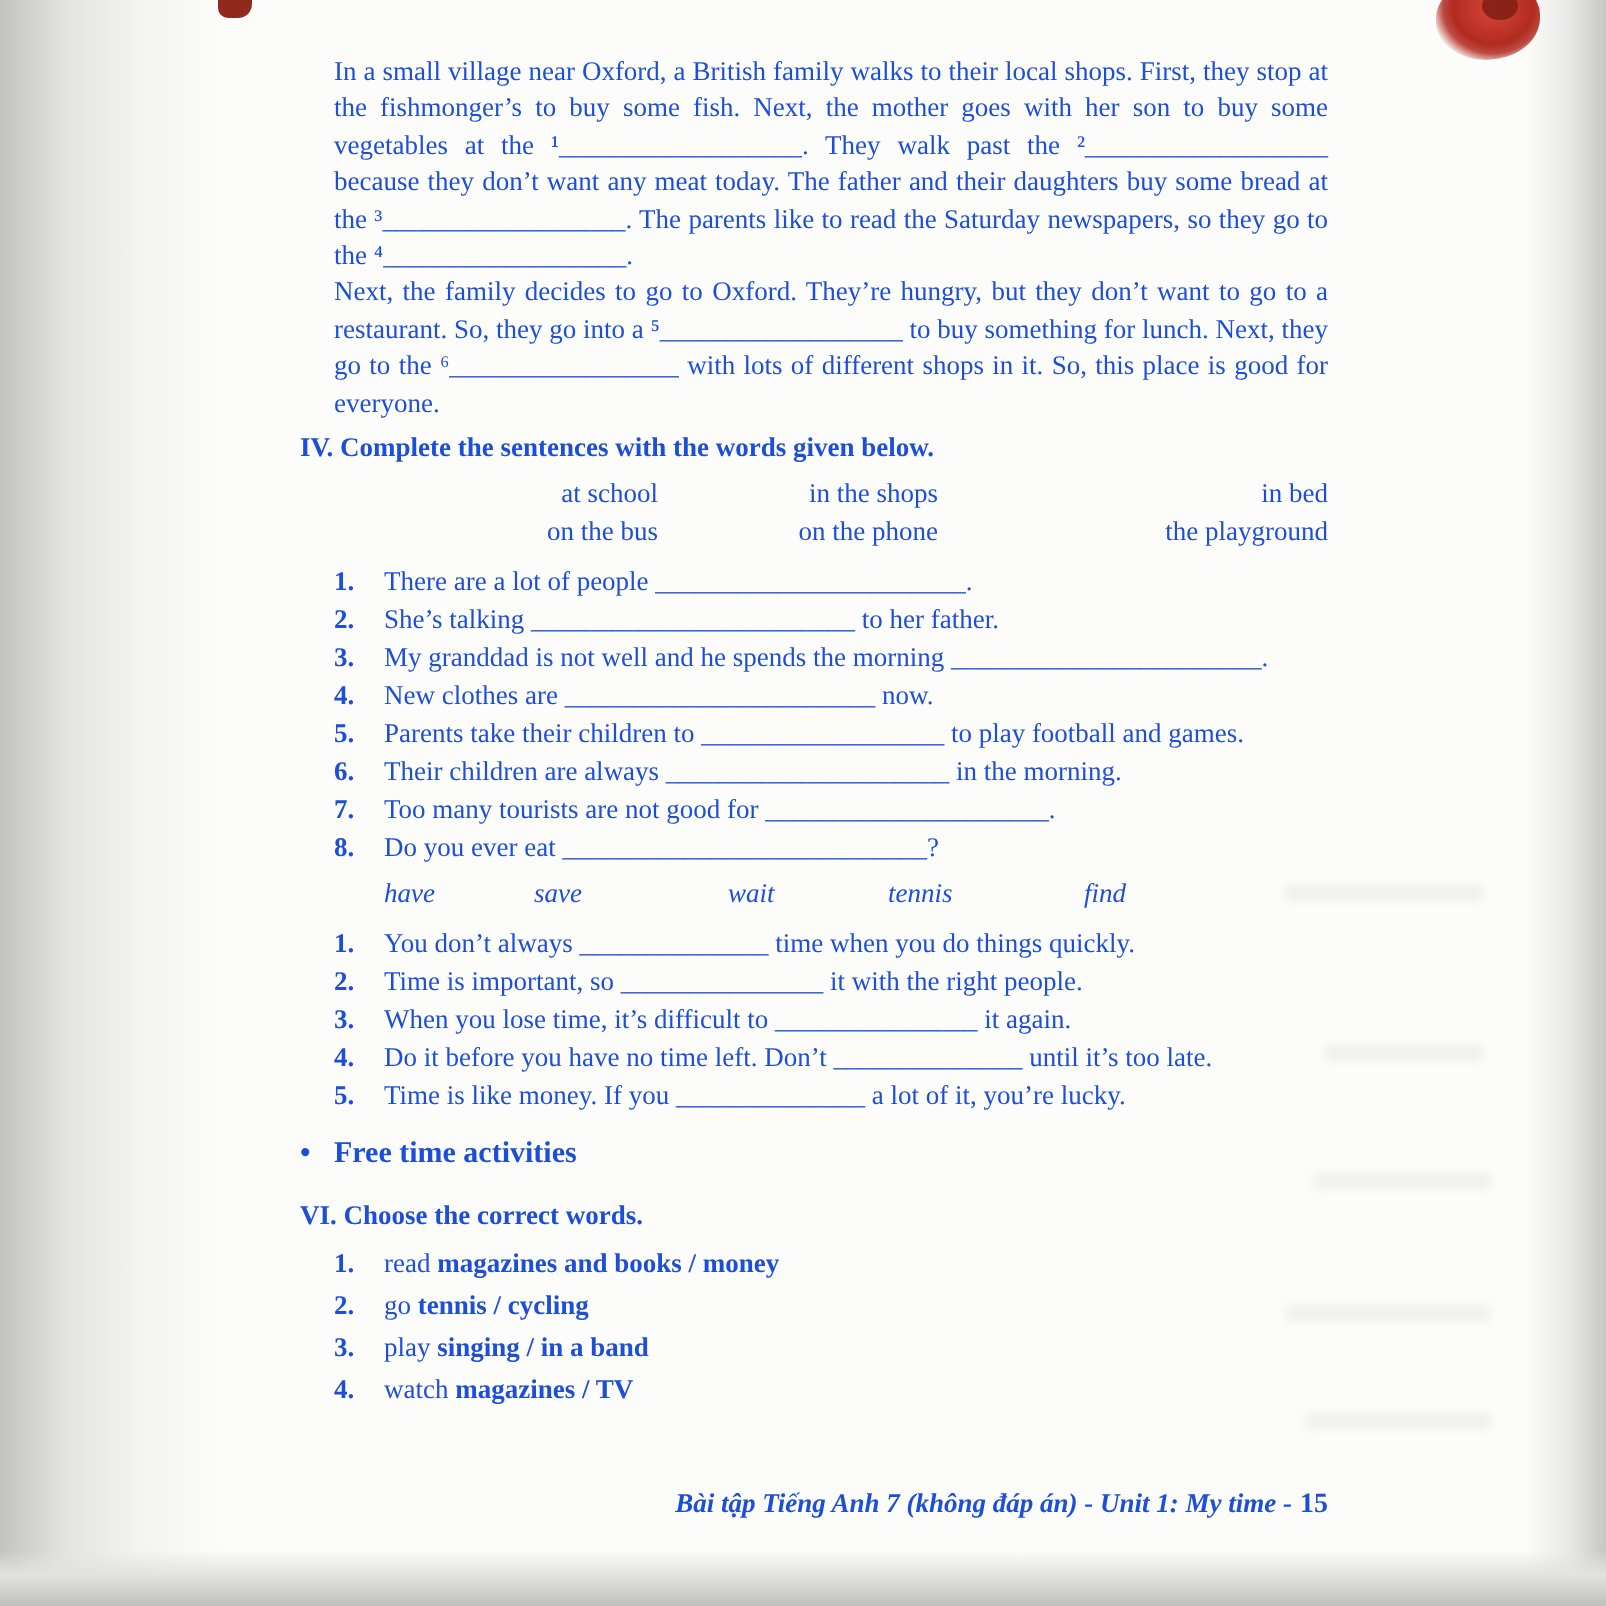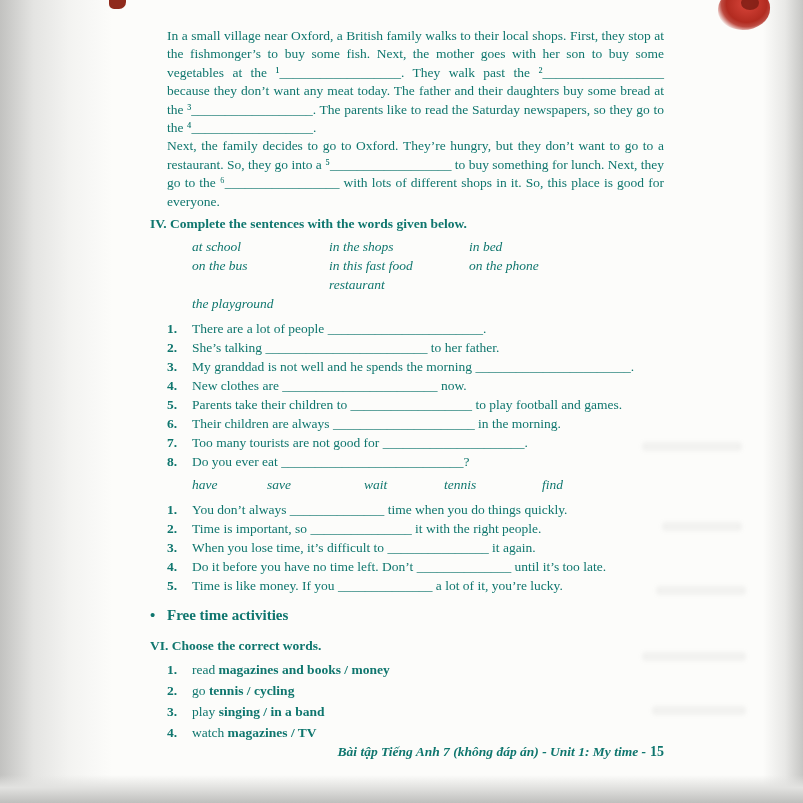--- a/index.html
+++ b/index.html
@@ -1,21 +1,21 @@
 <!DOCTYPE html>
 <html><head>
 <meta charset="utf-8">
 <style>
   * { box-sizing: border-box; }
   html, body { margin: 0; padding: 0; }
   body { background: #d8d8d6; font-family: "Liberation Serif", "DejaVu Serif", serif; }
 
   .canvas {
     position: relative; width: 803px; height: 803px; margin: 0 auto;
-    background: #fcfcfa; overflow: hidden; color: #0f766e;
+    background: #fcfcfa; overflow: hidden; color: #1d4ed8;
   }
 
   
   .edge-left  { position:absolute; left:0; top:0; width:112px; height:100%;
                 background: linear-gradient(90deg,#c2c2c0 0,#e4e4e2 30%,#f3f3f1 62%,rgba(252,252,250,0) 100%); }
   .edge-right { position:absolute; right:0; top:0; width:40px; height:100%;
                 background: linear-gradient(270deg,#c6c6c4 0,#e8e8e6 45%,rgba(252,252,250,0) 100%); }
   .edge-bottom{ position:absolute; left:0; bottom:0; width:100%; height:28px;
                 background: linear-gradient(0deg,#bfbfbd 0,#e2e2e0 55%,rgba(252,252,250,0) 100%); }
   .mark-tl { position:absolute; left:109px; top:0; width:17px; height:9px;
@@ -31,21 +31,21 @@
   .s3{left:656px;top:586px;width:90px;height:9px}
   .s4{left:642px;top:652px;width:104px;height:9px}
   .s5{left:652px;top:706px;width:94px;height:9px}
 
   
   .content { position:absolute; left:167px; top:27px; width:497px;
              font-size:13.5px; line-height:18.4px; }
   .para { margin:0; text-align:justify; }
   .sec-heading { font-weight:700; margin:4px 0 3px -17px; line-height:18.6px; }
   .wordbank { display:grid; grid-template-columns:137px 140px 1fr;
-              margin:0 0 0 25px; font-style:italic; line-height:19px; }
+              margin:0 0 0 25px; line-height:19px;text-align:right; }
   .wordrow  { display:grid; grid-template-columns:75px 97px 80px 98px 1fr;
               margin:4px 0 0 25px; font-style:italic; line-height:19px; }
   .list { margin-top:6px; }
   .item { display:flex; line-height:19px; }
   .num  { flex:0 0 25px; font-weight:700; }
   .txt  { flex:1; }
   .bullet-heading { font-weight:700; font-size:15px; margin:10px 0 2px -17px; line-height:20px; display:flex; }
   .bullet { display:inline-block; width:17px; flex:0 0 17px; }
   .vi-heading { margin-top:12px; }
   .vi-list { margin-top:4px; }
@@ -76,21 +76,20 @@
     <p class="para">In a small village near Oxford, a British family walks to their local shops. First, they stop at the fishmonger’s to buy some fish. Next, the mother goes with her son to buy some vegetables at the ¹__________________. They walk past the ²__________________ because they don’t want any meat today. The father and their daughters buy some bread at the ³__________________. The parents like to read the Saturday newspapers, so they go to the ⁴__________________.</p>
     <p class="para">Next, the family decides to go to Oxford. They’re hungry, but they don’t want to go to a restaurant. So, they go into a ⁵__________________ to buy something for lunch. Next, they go to the ⁶_________________ with lots of different shops in it. So, this place is good for everyone.</p>
 
     <div class="sec-heading">IV. Complete the sentences with the words given below.</div>
 
     <div class="wordbank">
       <span>at school</span>
       <span>in the shops</span>
       <span>in bed</span>
       <span>on the bus</span>
-      <span>in this fast food restaurant</span>
       <span>on the phone</span>
       <span>the playground</span>
       <span></span>
     </div>
 
     <div class="list">
       <div class="item">
         <span class="num">1.</span>
         <span class="txt">There are a lot of people _______________________.</span>
       </div>

